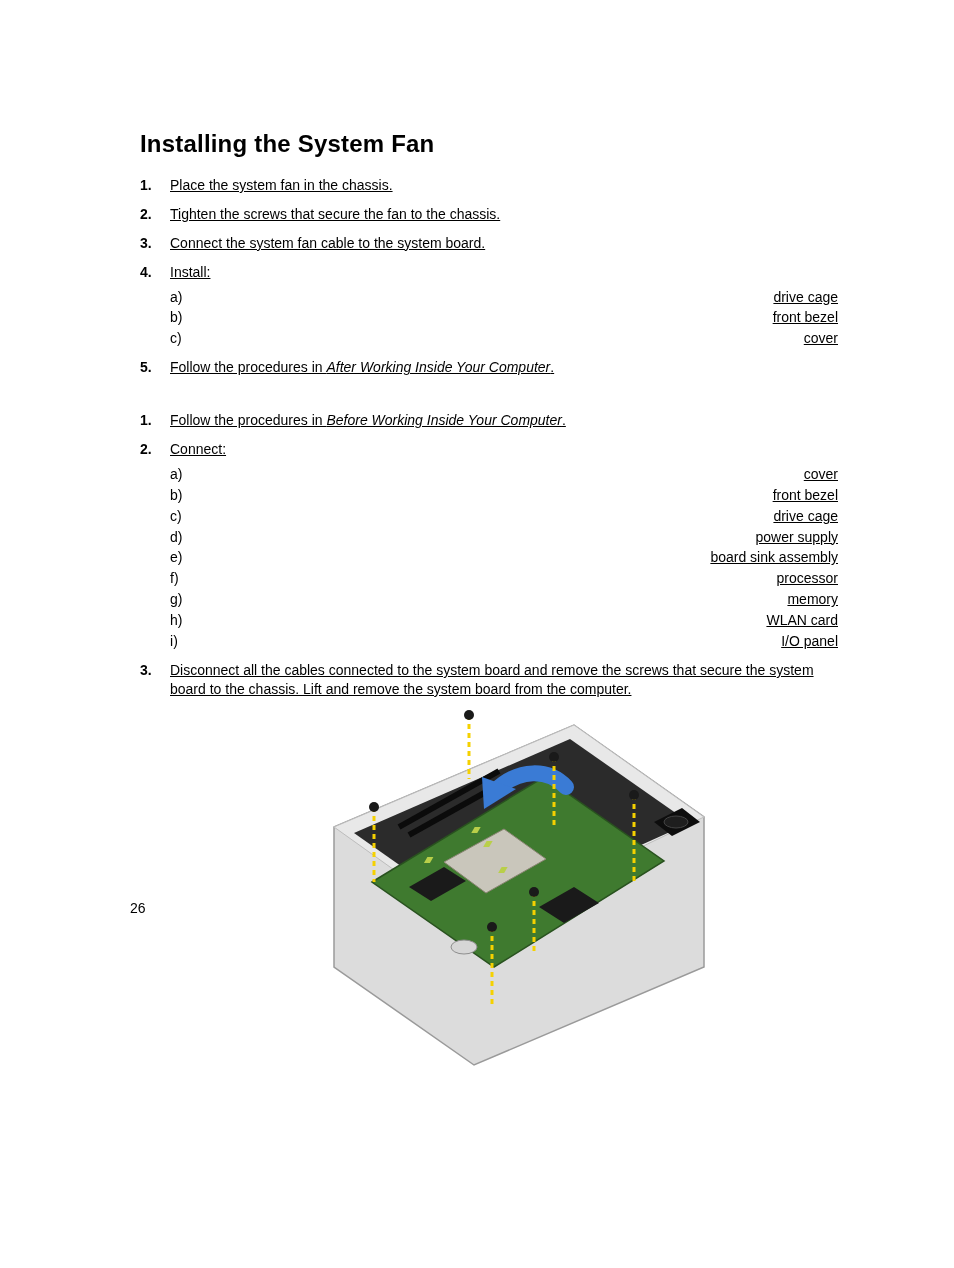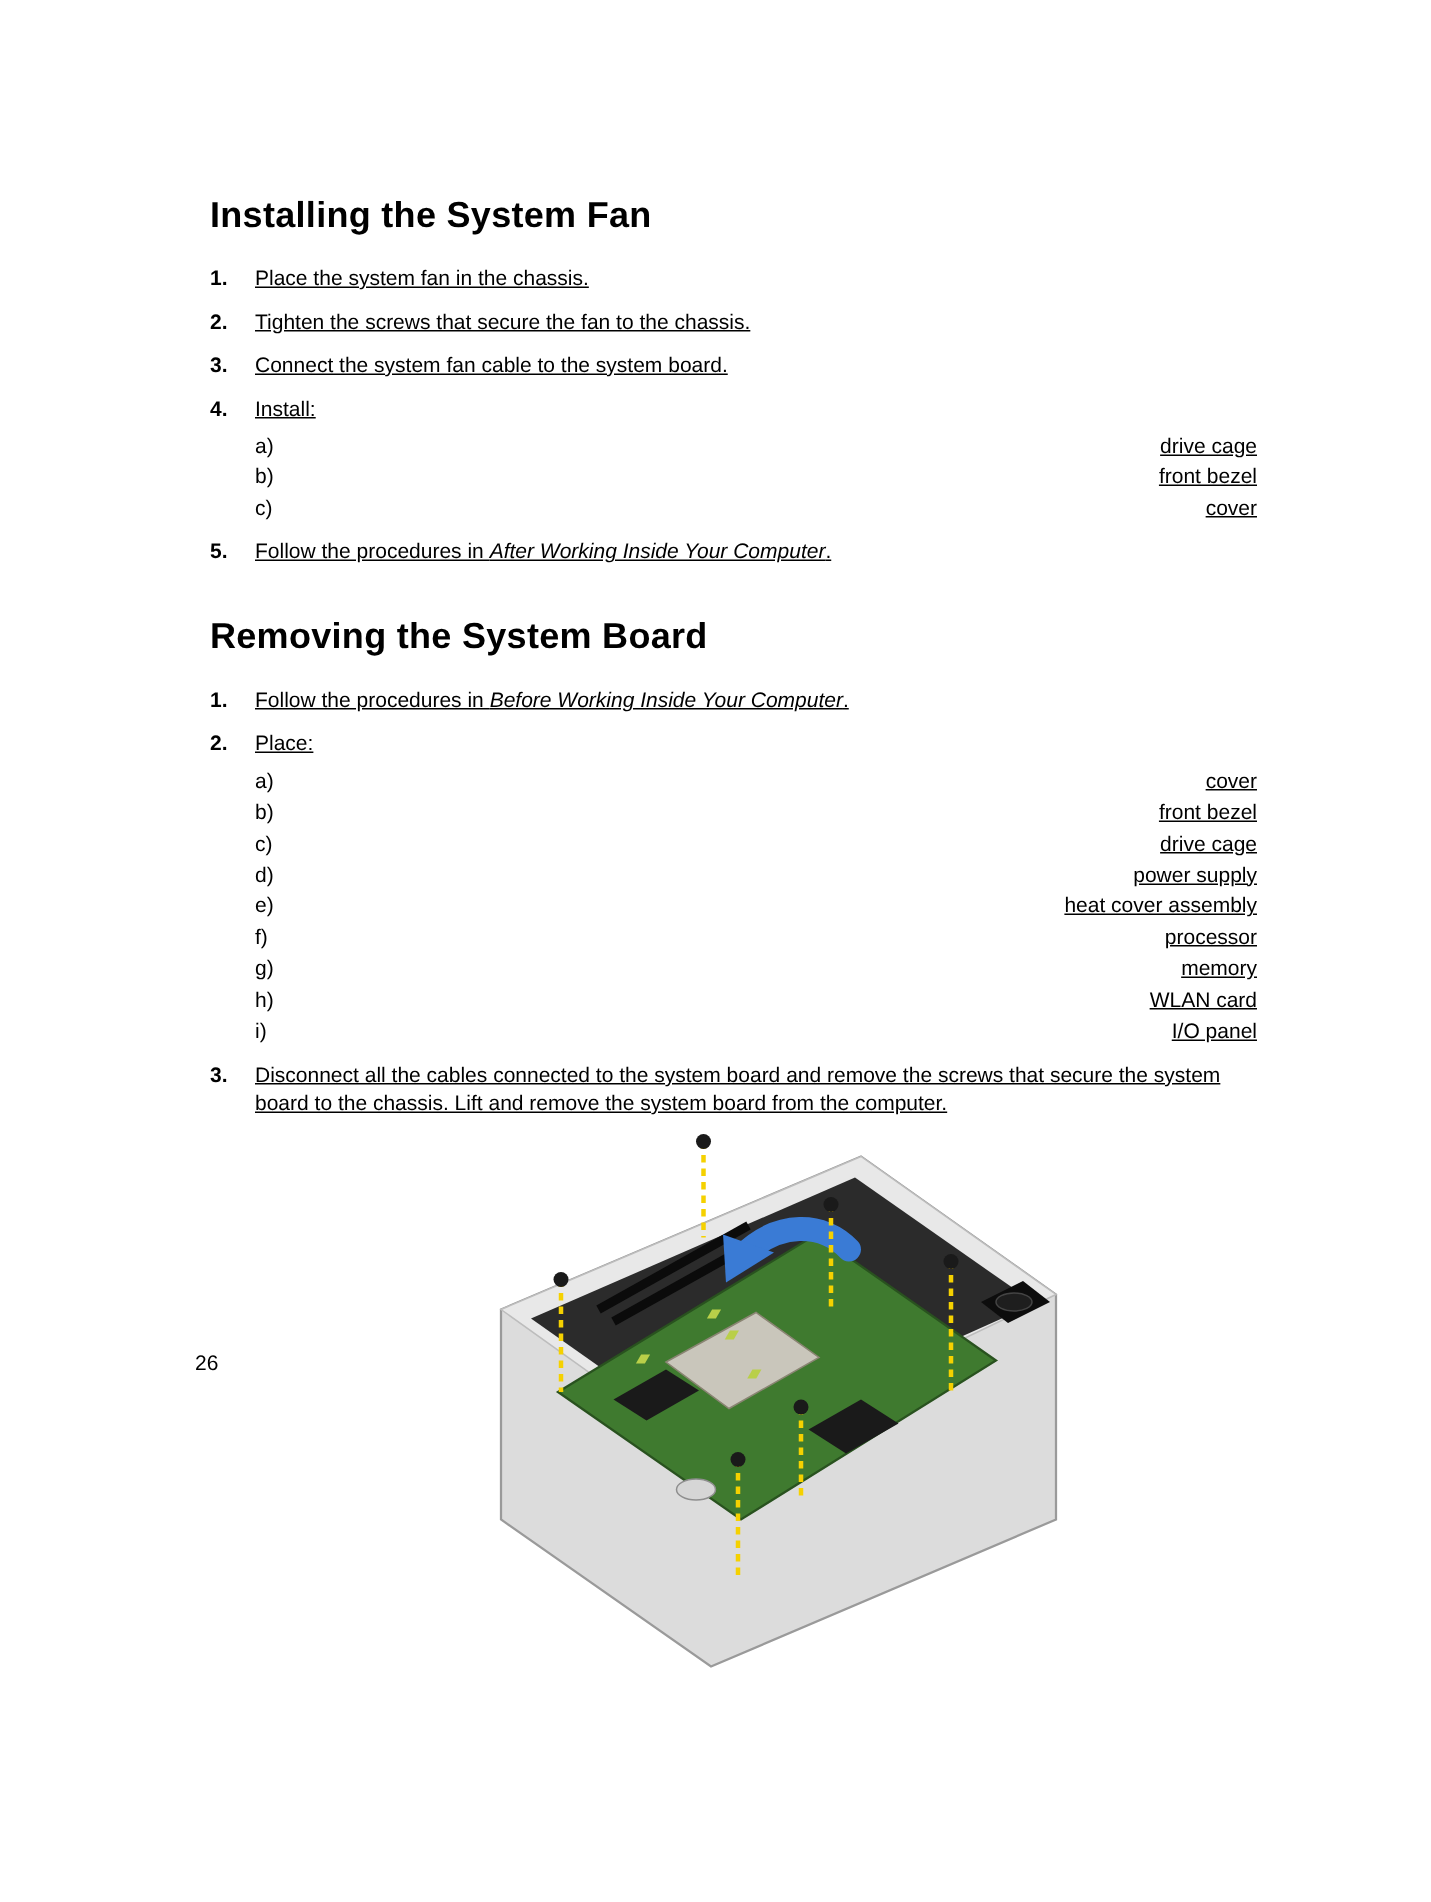--- a/index.html
+++ b/index.html
@@ -37,33 +37,32 @@
         <li><span>cover</span></li>
       </ol>
     </li>
     <li>
       <span>Follow the procedures in </span><span class="italic">After Working Inside Your Computer</span><span>.</span>
     </li>
   </ol>
 
   <div class="gap"></div>
 
-  <h2 class="section">Removing the System Board</h2>
   <ol class="steps">
     <li>
       <span>Follow the procedures in </span><span class="italic">Before Working Inside Your Computer</span><span>.</span>
     </li>
     <li>
-      <span>Place:</span>
+      <span>Connect:</span>
       <ol class="sub">
         <li><span>cover</span></li>
         <li><span>front bezel</span></li>
         <li><span>drive cage</span></li>
         <li><span>power supply</span></li>
-        <li><span>heat cover assembly</span></li>
+        <li><span>board sink assembly</span></li>
         <li><span>processor</span></li>
         <li><span>memory</span></li>
         <li><span>WLAN card</span></li>
         <li><span>I/O panel</span></li>
       </ol>
     </li>
     <li>
       <span>Disconnect all the cables connected to the system board and remove the screws that secure the system board to the chassis. Lift and remove the system board from the computer.</span>
       <div class="figure-wrap">
         <svg class="board" viewBox="0 0 420 360">

